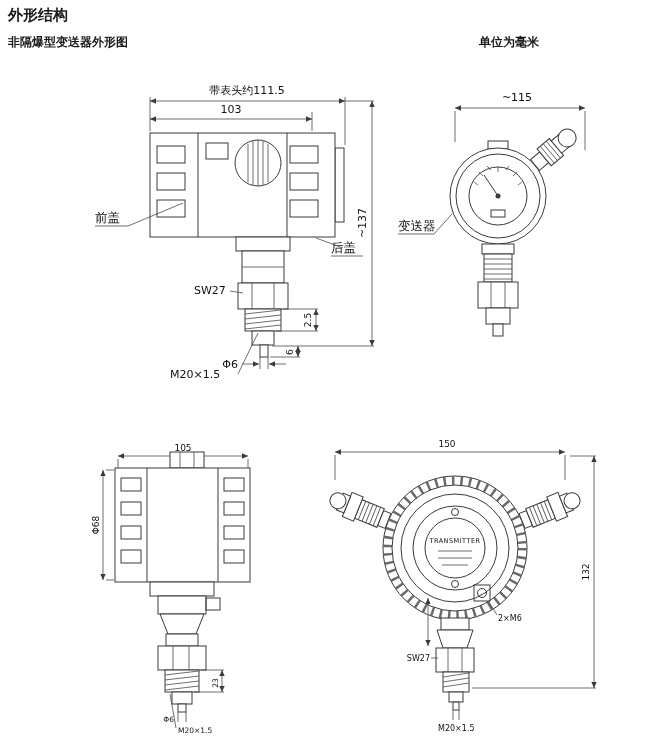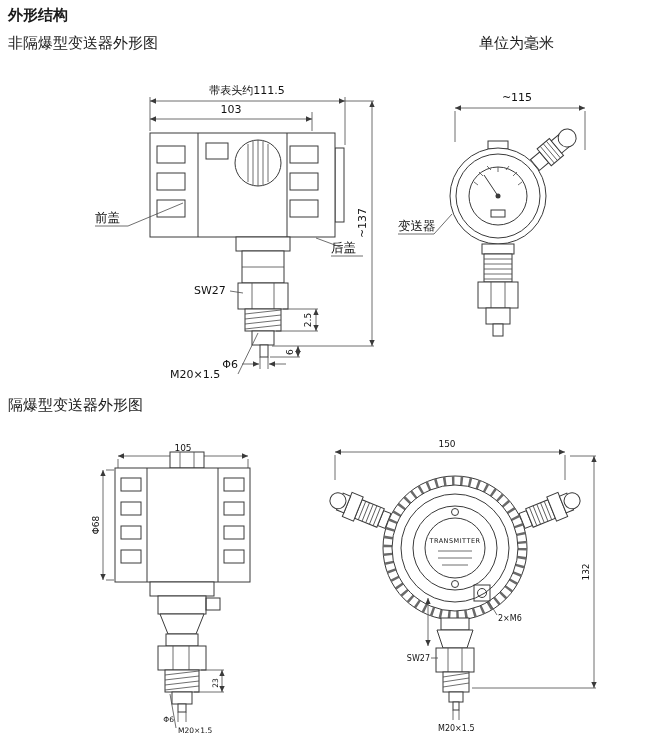--- a/index.html
+++ b/index.html
@@ -2,42 +2,41 @@
 <html><head>
 <meta charset="utf-8">
 <style>
   html,body { margin:0; padding:0; background:#e8e8e8; }
   .page {
     position:relative; width:665px; height:742px; background:#ffffff;
     font-family:"Liberation Serif", serif; color:#1a1a1a; overflow:hidden;
     margin:0 auto;
   }
   .h-title { position:absolute; left:8px; top:6px; font-size:15px; font-weight:bold; }
-  .h-sub   { position:absolute; font-size:15px; }
+  .h-sub   { position:absolute; font-size:12px;font-weight:bold; }
   svg.canvas { position:absolute; left:0; top:0; }
   
   .s  { stroke:#3a3a3a; fill:none;  stroke-width:1; }
   .sf { stroke:#3a3a3a; fill:#ffffff; stroke-width:1; }
   .d  { stroke:#4a4a4a; fill:none; stroke-width:0.8; }
   text { fill:#111111; font-family:"DejaVu Sans", sans-serif; font-size:11px; }
   .tc { font-family:"Liberation Serif", serif; font-size:12.5px; }
   .ts { font-size:9px; }
   .tb { font-size:8px; }
   .tt { font-size:7.5px; }
   .tn { font-size:6.5px; letter-spacing:0.5px; }
 </style>
 </head>
 <body>
 
 <div class="page">
 
   <div class="h-title">外形结构</div>
   <div class="h-sub" style="left:8px; top:34px;">非隔爆型变送器外形图</div>
   <div class="h-sub" style="left:470px; top:34px;margin-left:9px;">单位为毫米</div>
-  <div class="h-sub" style="left:8px; top:396px;">隔爆型变送器外形图</div>
 
   <svg class="canvas" width="665" height="742" viewBox="0 0 665 742">
     <defs>
       <marker id="arr" viewBox="0 0 10 10" refX="9" refY="5" markerWidth="9" markerHeight="9" orient="auto-start-reverse">
         <path d="M0,1 L9,5 L0,9 z" fill="#3a3a3a"></path>
       </marker>
     </defs>
 
     <g>
 

